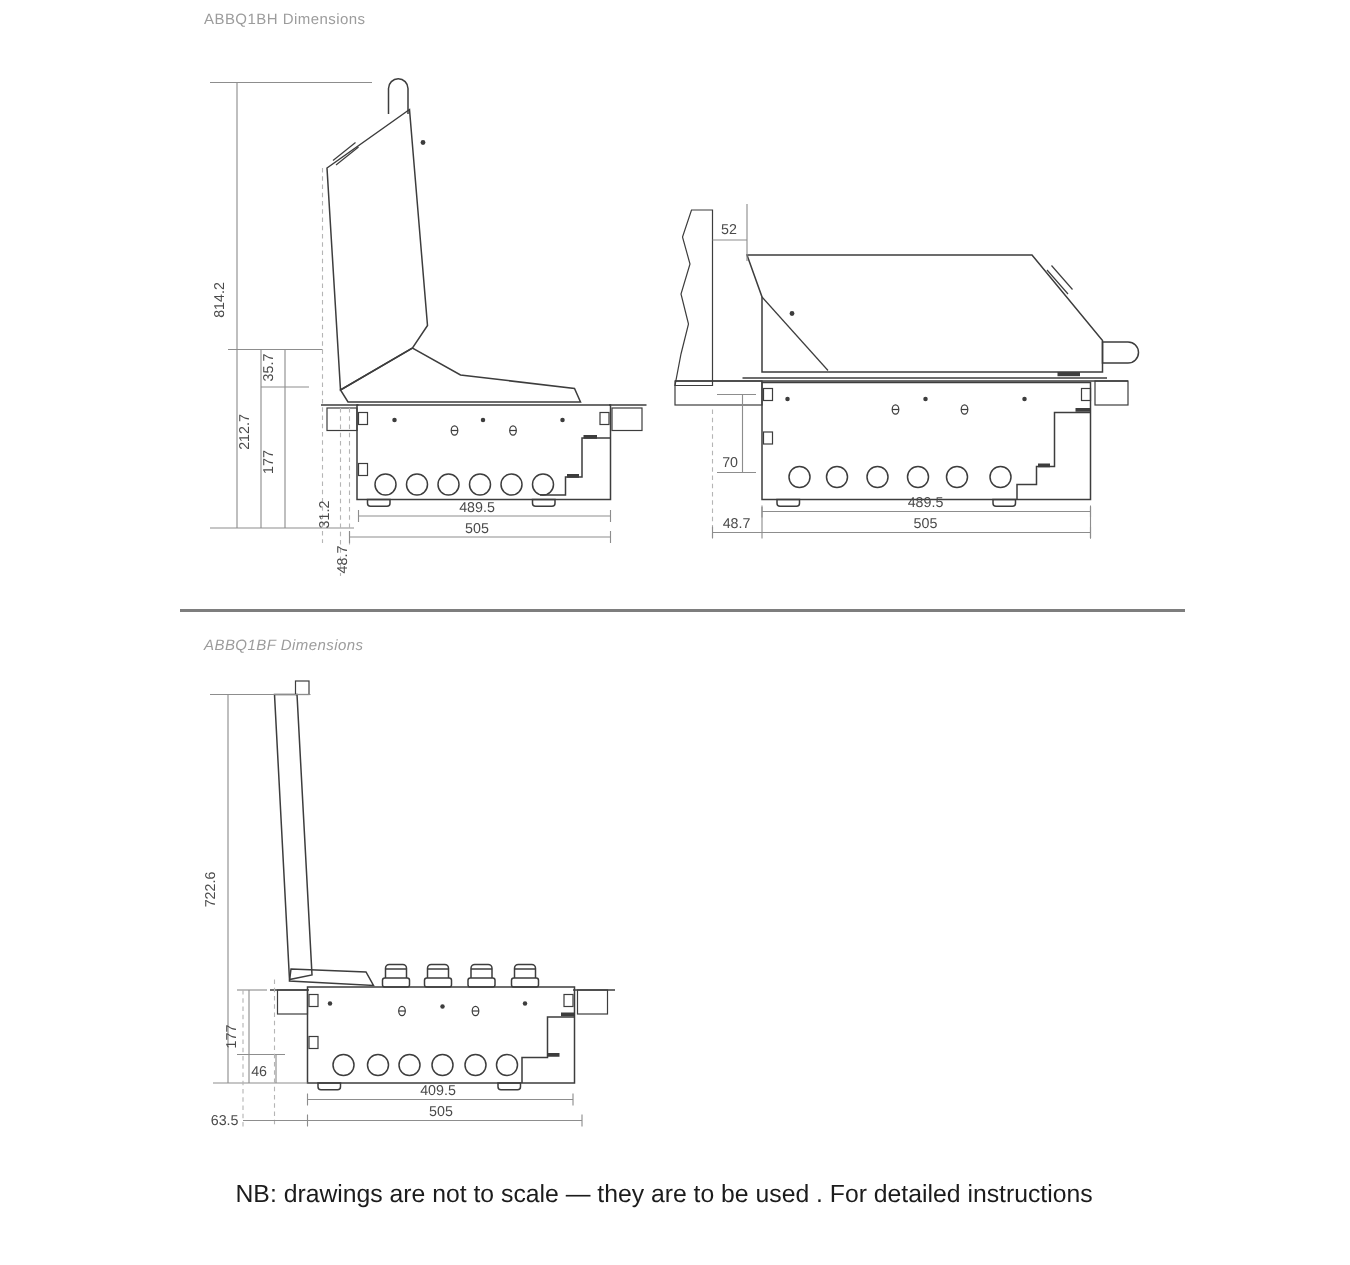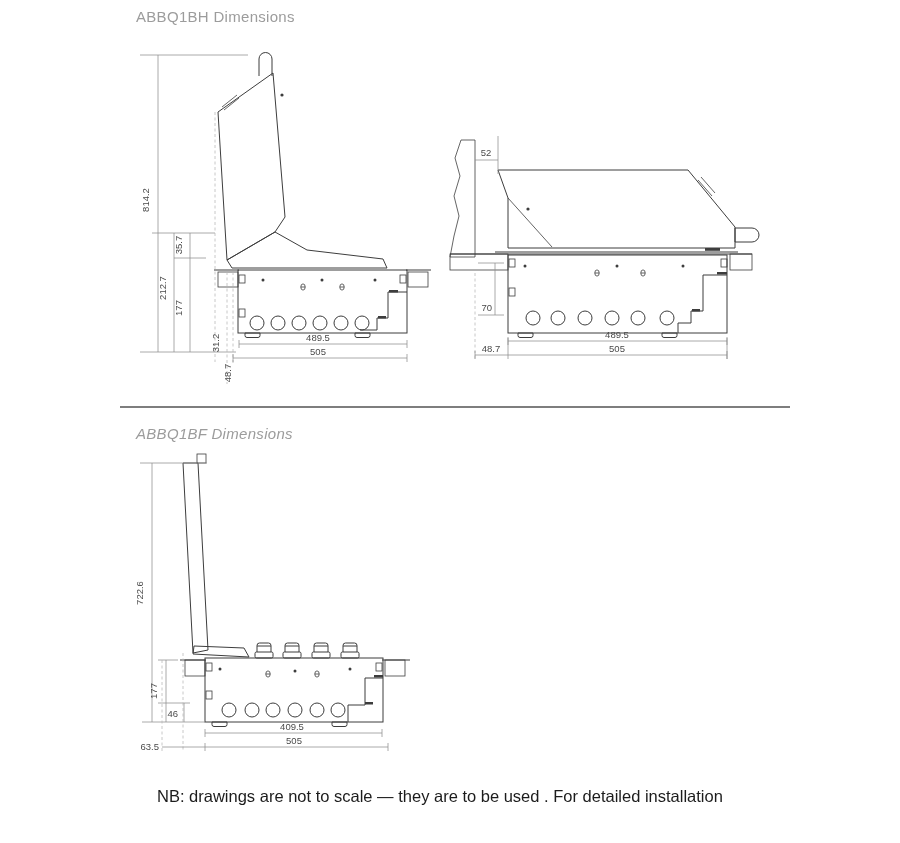--- a/index.html
+++ b/index.html
@@ -1,18 +1,18 @@
 <!DOCTYPE html>
 <html><head>
 <meta charset="utf-8">
 <style>
   html,body{margin:0;padding:0;background:#fff;}
   body{width:900px;height:843px;position:relative;font-family:"Liberation Sans",sans-serif;overflow:hidden;}
   .stage{position:absolute;inset:0;background:#fff;}
-  .sec-title{position:absolute;font-size:15px;letter-spacing:.3px;color:#9c9c9c;}
+  .sec-title{position:absolute;font-size:10px;letter-spacing:.3px;color:#9c9c9c;}
   #title-bh{left:136px;top:8px;}
   #title-bf{left:136px;top:425px;font-style:italic;}
   .divider{position:absolute;left:120px;top:406px;width:670px;height:2px;background:#7e7e7e;}
   .note{position:absolute;left:157px;top:786px;width:640px;font-size:16.5px;line-height:1.32;color:#1c1c1c;}
   svg{position:absolute;overflow:visible;}
   #svg-bh-open{left:118px;top:28px;}
   #svg-bh-closed{left:440px;top:128px;}
   #svg-bf-open{left:122px;top:448px;}
   .ln{stroke:#3d3d3d;stroke-width:1;fill:none;}
   .fl{fill:#3d3d3d;stroke:none;}
@@ -281,16 +281,16 @@
       <text class="dl" text-anchor="middle" x="170" y="282">409.5</text>
       <line class="dim" x1="40" y1="299" x2="266" y2="299"></line>
       <line class="dim" x1="83" y1="295" x2="83" y2="303"></line>
         <line class="dim" x1="266" y1="295" x2="266" y2="303"></line>
       <text class="dl" text-anchor="end" x="37" y="302">63.5</text>
       <text class="dl" text-anchor="middle" x="172" y="296">505</text>
     </g>
   </svg>
 
   <div class="note">
-    <div>NB: drawings are not to scale — they are to be used .  For detailed installation</div>
+    <div>NB: drawings are not to scale — they are to be used .  For detailed instructions</div>
   </div>
 
 </div>
 
 </body></html>

